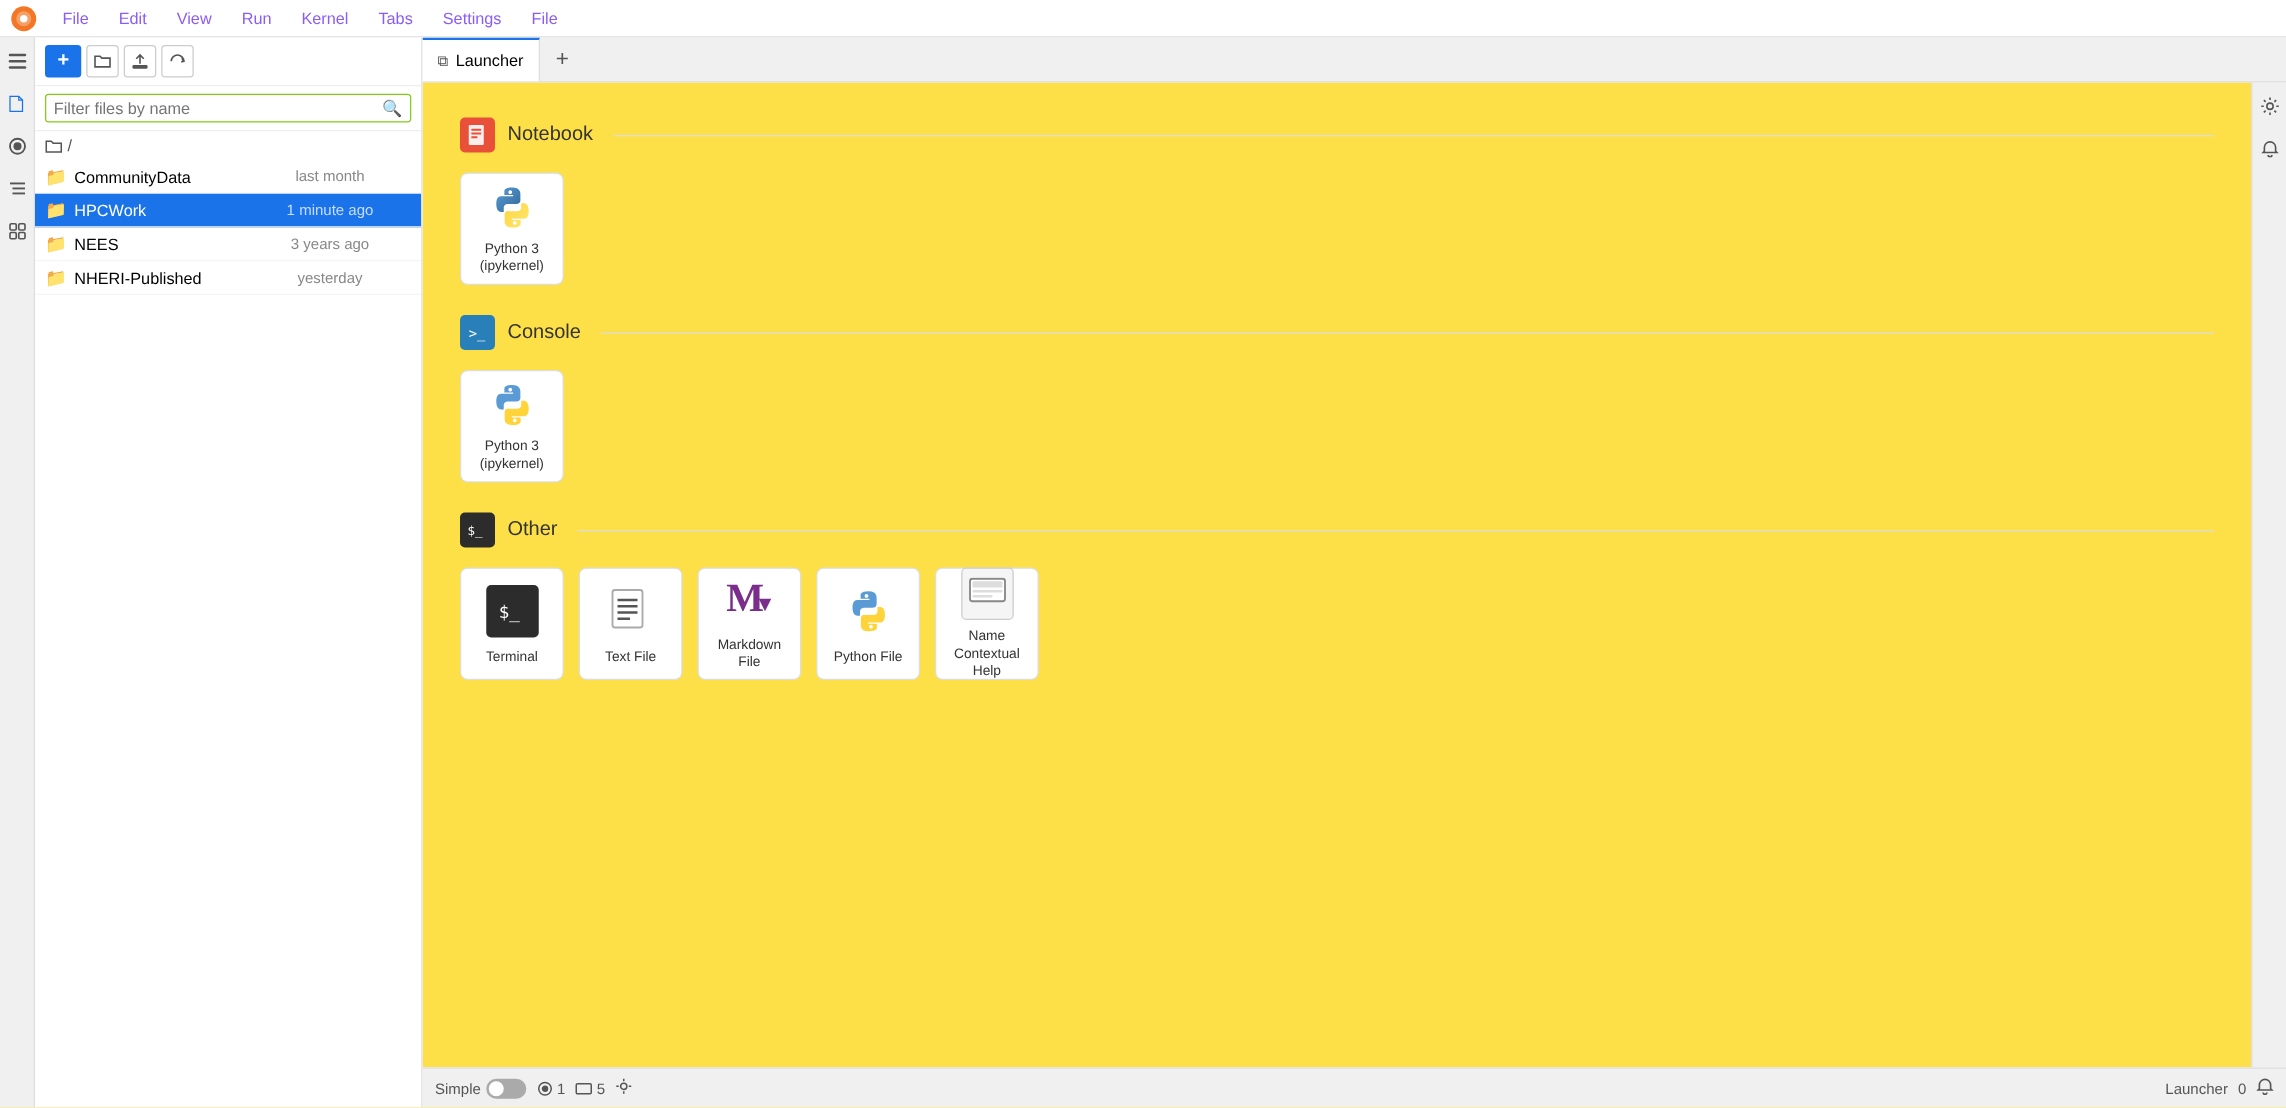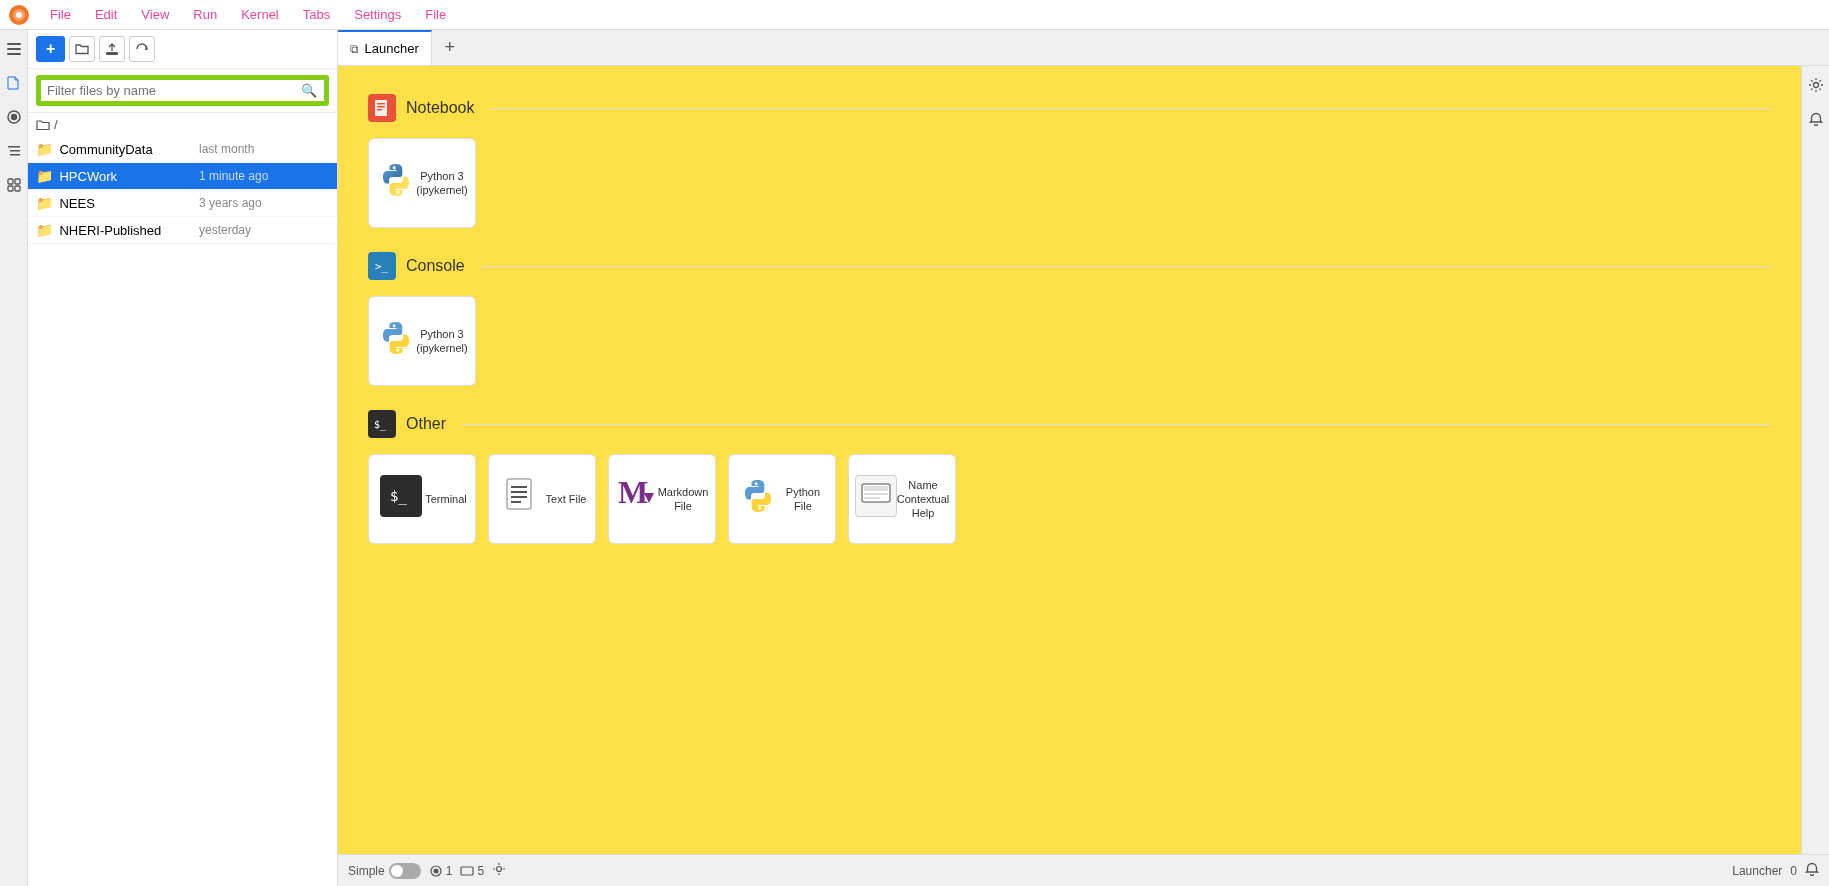--- a/index.html
+++ b/index.html
@@ -4,21 +4,21 @@
   <style>
     * { box-sizing: border-box; margin: 0; padding: 0; }
     body { font-family: -apple-system, BlinkMacSystemFont, 'Segoe UI', Arial, sans-serif; font-size: 13px; background: #f5f5f5; overflow: hidden; width: 1829px; height: 886px; }
 
     
     .menu-bar {
       display: flex; align-items: center; height: 30px; background: #ffffff;
       border-bottom: 1px solid #ddd; padding: 0 8px; gap: 16px;
     }
     .menu-bar .logo { width: 22px; height: 22px; }
-    .menu-item { font-size: 13px; cursor: pointer; padding: 2px 4px; color: #ec4899; }
+    .menu-item { font-size: 13px; cursor: pointer; padding: 2px 4px; color: #8b5cf6; }
 
     
     .app-layout { display: flex; height: calc(886px - 30px); }
 
     
     .icon-sidebar {
       width: 28px; background: #f0f0f0; border-right: 1px solid #ddd;
       display: flex; flex-direction: column; align-items: center; padding-top: 8px; gap: 12px;
     }
     .icon-sidebar-btn {
@@ -43,21 +43,21 @@
     }
     .toolbar-icon-btn {
       width: 26px; height: 26px; display: flex; align-items: center; justify-content: center;
       background: none; border: 1px solid #ccc; border-radius: 3px; cursor: pointer; color: #555;
     }
 
     .search-bar {
       padding: 6px 8px; border-bottom: 1px solid #eee;
     }
     .search-input-wrap {
-      display: flex; align-items: center; border: 5px solid #84cc16; border-radius: 3px;
+      display: flex; align-items: center; border: 1px solid #84cc16; border-radius: 3px;
       padding: 3px 6px; background: white;
     }
     .search-input-wrap input {
       border: none; outline: none; font-size: 13px; width: 100%; color: #333;
     }
     .search-icon { color: #888; font-size: 13px; }
 
     .breadcrumb {
       padding: 4px 8px; font-size: 13px; color: #555; display: flex; align-items: center; gap: 4px;
     }
@@ -70,21 +70,21 @@
     .col-modified { width: 130px; font-size: 12px; color: #555; text-align: right; }
 
     .file-list { flex: 1; overflow-y: auto; }
     .file-row {
       display: flex; align-items: center; padding: 5px 8px; cursor: pointer; border-bottom: 1px solid #f5f5f5;
     }
     .file-row.selected { background: #1a73e8; color: white; }
     .file-row.selected .file-date { color: #c8ddff; }
     .file-icon { margin-right: 6px; font-size: 14px; }
     .file-name { flex: 1; font-size: 13px; }
-    .file-date { width: 130px; font-size: 12px; color: #888; text-align: left; }
+    .file-date { width: 130px; font-size: 12px; color: #888; text-align: center; }
 
     
     .tab-bar {
       display: flex; align-items: center; background: #f0f0f0; border-bottom: 1px solid #ddd; height: 36px;
     }
     .tab {
       display: flex; align-items: center; gap: 6px; padding: 0 12px; height: 100%;
       border-right: 1px solid #ddd; background: #ffffff; font-size: 13px; cursor: pointer;
       border-top: 2px solid transparent;
     }
@@ -99,22 +99,22 @@
     .section-header { display: flex; align-items: center; gap: 10px; font-size: 16px; color: #333; margin-bottom: 0; }
     .section-icon { width: 28px; height: 28px; display: flex; align-items: center; justify-content: center; border-radius: 4px; }
     .section-icon.notebook { background: #e8503a; }
     .section-icon.console { background: #2980b9; }
     .section-icon.other { background: #2c2c2c; }
     .section-line { flex: 1; height: 1px; background: #ddd; margin-left: 16px; }
 
     .launcher-grid { display: flex; flex-wrap: wrap; gap: 12px; margin-bottom: 24px; margin-top: 12px; }
 
     .launcher-item {
-      width: 108px; height: 90px; border: 1px solid #ddd; border-radius: 6px; background: white;
-      display: flex; flex-direction: row; align-items: center; justify-content: center;
+      width: 83px; height: 90px; border: 1px solid #ddd; border-radius: 6px; background: white;
+      display: flex; flex-direction: column; align-items: center; justify-content: center;
       cursor: pointer; transition: box-shadow 0.1s; padding: 8px;
     }
     .launcher-item-icon { width: 48px; height: 48px; margin-bottom: 6px; display: flex; align-items: center; justify-content: center; }
     .launcher-item-label { font-size: 11px; color: #333; text-align: center; line-height: 1.3; }
 
     
     .python-svg { width: 40px; height: 40px; }
 
     
     .terminal-icon-wrap { width: 42px; height: 42px; background: #2c2c2c; border-radius: 4px; display: flex; align-items: center; justify-content: center; }

